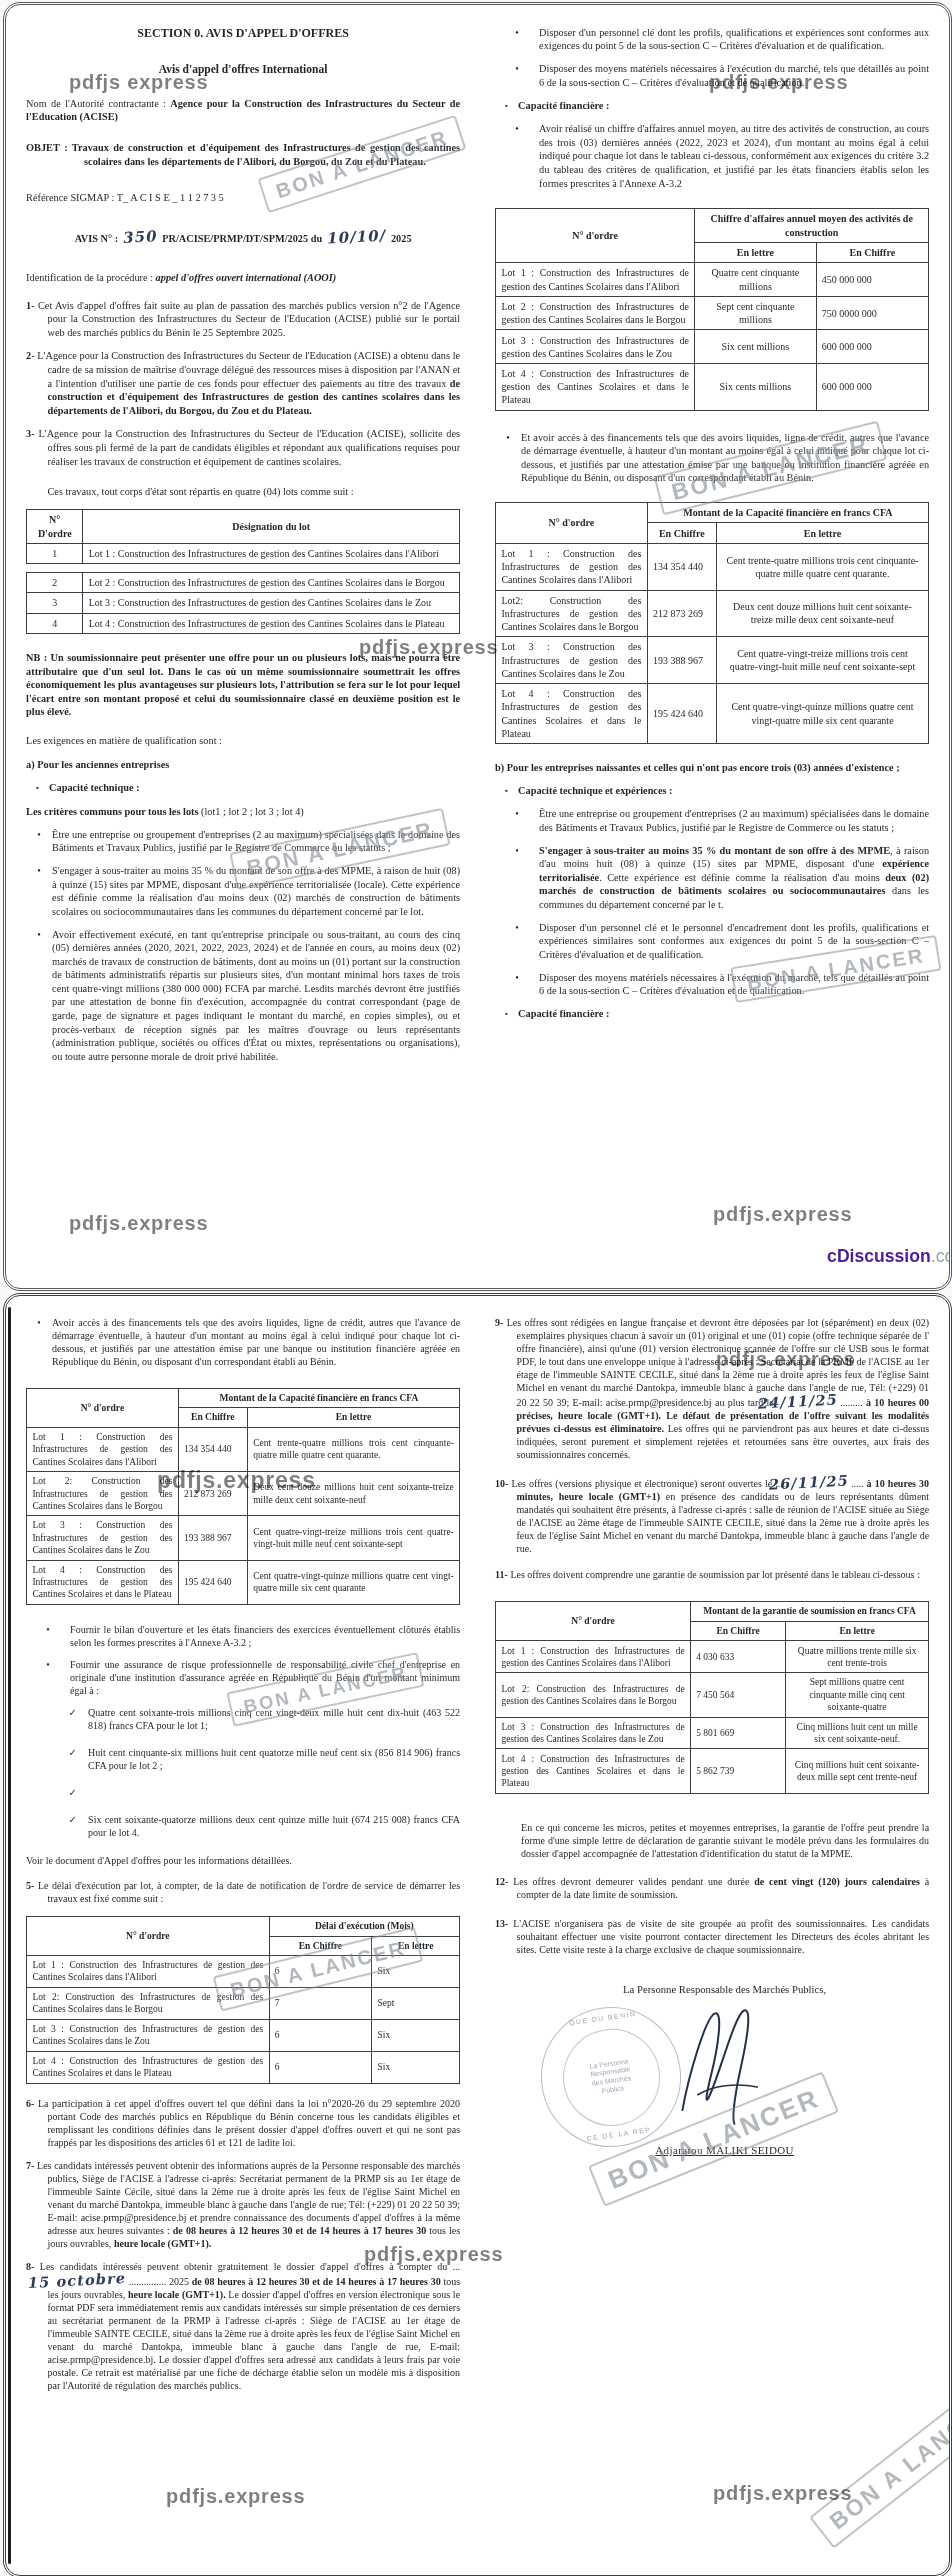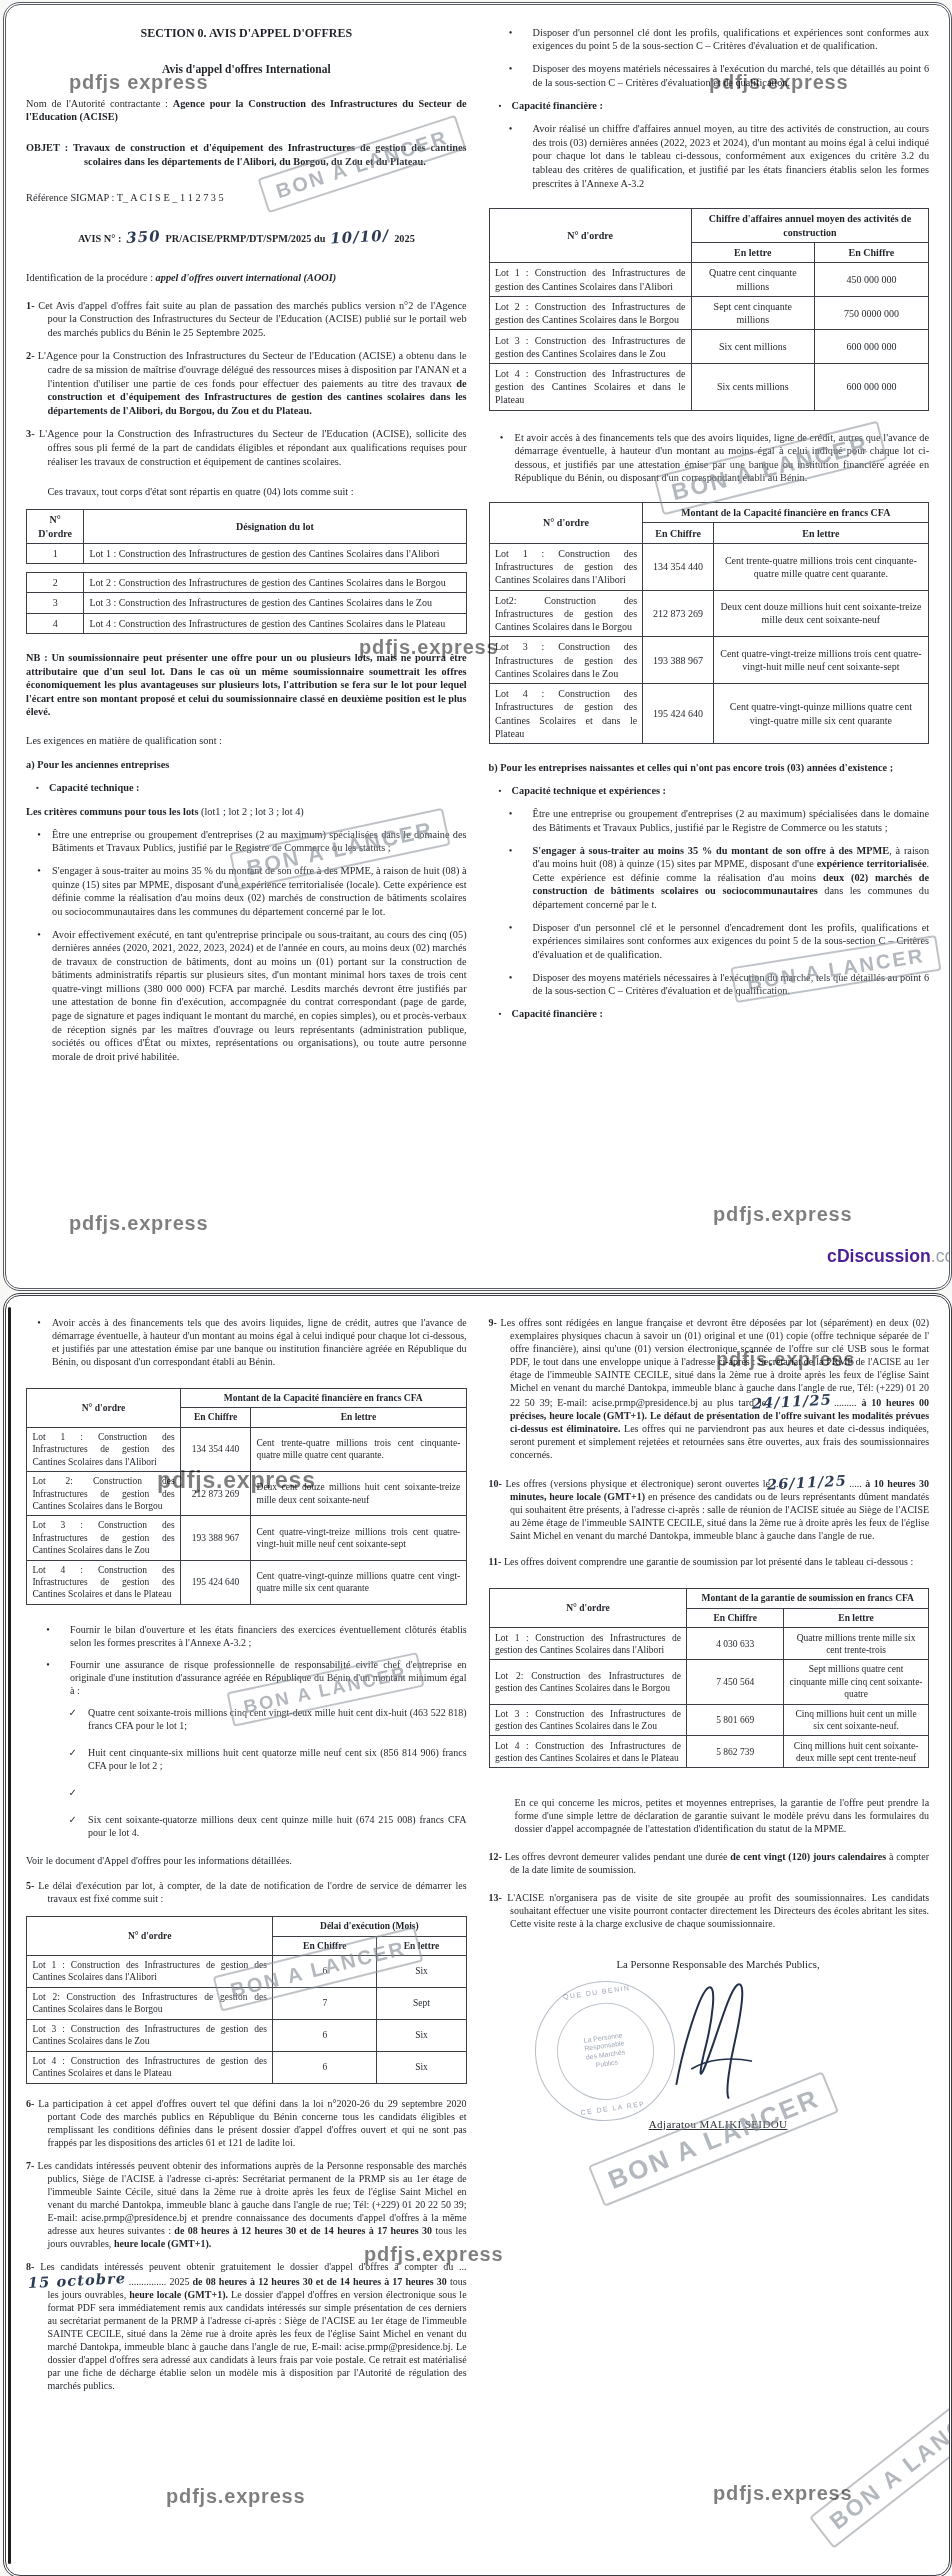--- a/index.html
+++ b/index.html
@@ -7,21 +7,21 @@
     width:953px;height:2576px;position:relative;background:#f8f8f6;
     font-family:"Liberation Serif", serif;color:#1f2328;
   }
   .page{
     position:absolute;left:3.1px;width:943px;background:#fff;
     border:3.1px double #565b62;border-radius:17px;overflow:hidden;
   }
   #page1{top:1.5px;height:1283px;}
   #page2{top:1293px;height:1279px;border-color:#3a3e44;}
   .edge-dark{position:absolute;left:2.3px;top:10.7px;bottom:10.7px;width:3.1px;background:#1c1d1f;border-radius:2.3px;}
-  .cols{display:flex;gap:22px;padding:18.3px 20px;}
+  .cols{display:flex;gap:35px;padding:18.3px 20px;}
   .col{width:50%;text-align:justify;}
   #page1 .col{font-size:10.3px;line-height:1.32;}
   #page2 .col{font-size:10px;line-height:1.3;}
   .b{font-weight:bold;}
   .i{font-style:italic;}
   .hw{
     font-family:"DejaVu Serif", serif;font-style:italic;font-weight:600;
     color:#2c3c55;font-size:1.45em;letter-spacing:1.1px;display:inline-block;
     transform:rotate(-3deg);padding:0 2.3px;line-height:.9;
   }
@@ -34,21 +34,21 @@
   .li.deep .mark{flex:0 0 44px;}
   .li.sq .mark{flex:0 0 23px;font-size:7.6px;line-height:1.9;}
   .li.chk{padding-left:31px;}
   .li.chk .mark{flex:0 0 31px;color:#333;}
   .li .txt{flex:1;}
   table{width:100%;border-collapse:collapse;margin-top:10.7px;}
   #page1 table{font-size:10px;}
   #page2 table{font-size:9.5px;}
   th,td{border:1.2px solid #3a3f45;padding:3.1px 5.3px;vertical-align:middle;}
   th{font-weight:bold;text-align:center;}
-  td.num{text-align:center;}
+  td.num{}
   td.lettre{text-align:center;}
   .lots-t td:first-child{width:13%;text-align:center;}
   .t-ca td:first-child{width:46%;}
   .t-ca td:nth-child(2){width:28%;}
   .t-cf td:first-child{width:35%;}
   .t-cf td:nth-child(2){width:16%;}
   .t-delai td:first-child{width:56%;}
   .t-gar td:first-child{width:45%;}
   .t-gar td:nth-child(2){width:22%;}
   .stamp{

